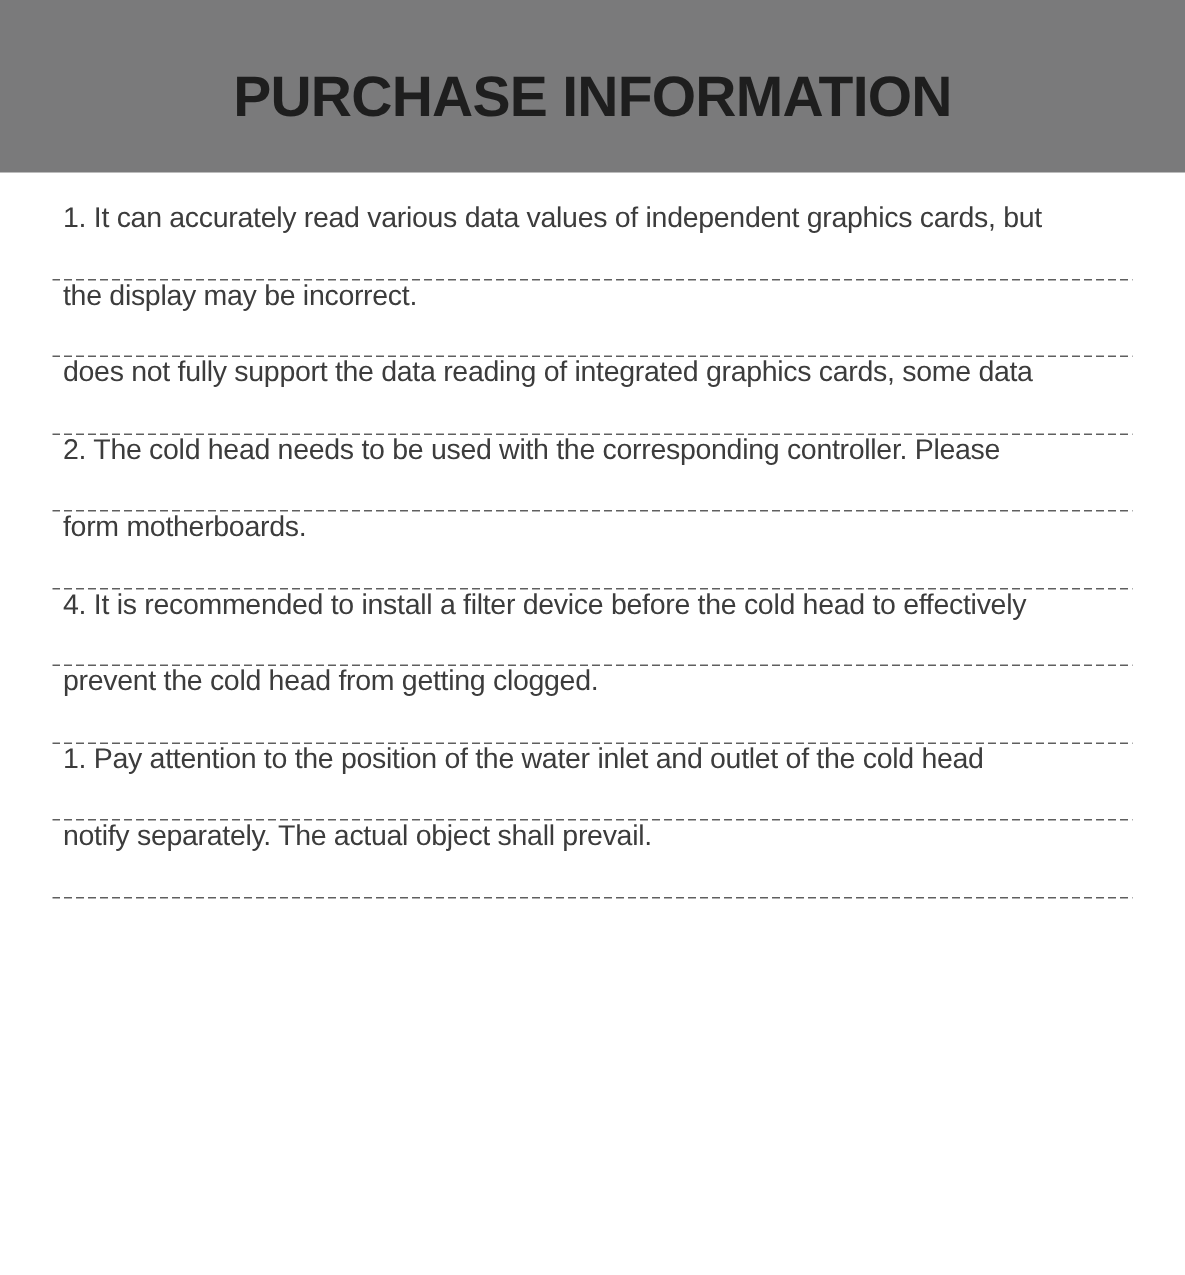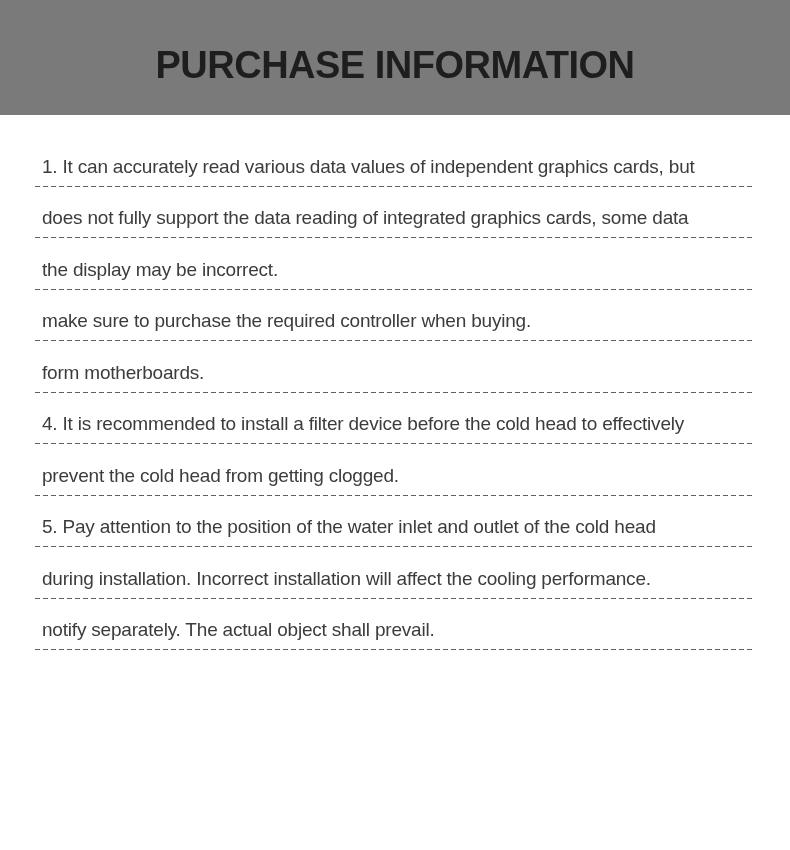--- a/index.html
+++ b/index.html
@@ -34,21 +34,20 @@
   }
   .notes {
     box-sizing: border-box;
     margin: 20px 35px 0 35px;
     width: 720px;
   }
   .note-line {
     box-sizing: border-box;
     height: 51.5px;
     display: flex;
-    align-items: flex-end;
     
     background-image: repeating-linear-gradient(
       to right,
       #5f5f5f 0px, #5f5f5f 5px,
       transparent 5px, transparent 8px
     );
     background-size: 100% 1px;
     background-position: left bottom;
     background-repeat: no-repeat;
   }
@@ -68,41 +67,38 @@
 
   <div class="banner">
     <h1>PURCHASE INFORMATION</h1>
   </div>
 
   <div class="notes">
     <div class="note-line">
       <span>1. It can accurately read various data values of independent graphics cards, but</span>
     </div>
     <div class="note-line">
+      <span>the display may be incorrect.</span>
+    </div>
+    <div class="note-line">
       <span>does not fully support the data reading of integrated graphics cards, some data</span>
     </div>
     <div class="note-line">
-      <span>the display may be incorrect.</span>
-    </div>
-    <div class="note-line">
-      <span>make sure to purchase the required controller when buying.</span>
+      <span>2. The cold head needs to be used with the corresponding controller. Please</span>
     </div>
     <div class="note-line">
       <span>form motherboards.</span>
     </div>
     <div class="note-line">
       <span>4. It is recommended to install a filter device before the cold head to effectively</span>
     </div>
     <div class="note-line">
       <span>prevent the cold head from getting clogged.</span>
     </div>
     <div class="note-line">
-      <span>5. Pay attention to the position of the water inlet and outlet of the cold head</span>
-    </div>
-    <div class="note-line">
-      <span>during installation. Incorrect installation will affect the cooling performance.</span>
+      <span>1. Pay attention to the position of the water inlet and outlet of the cold head</span>
     </div>
     <div class="note-line">
       <span>notify separately. The actual object shall prevail.</span>
     </div>
   </div>
 
 </div>
 
 </body></html>

